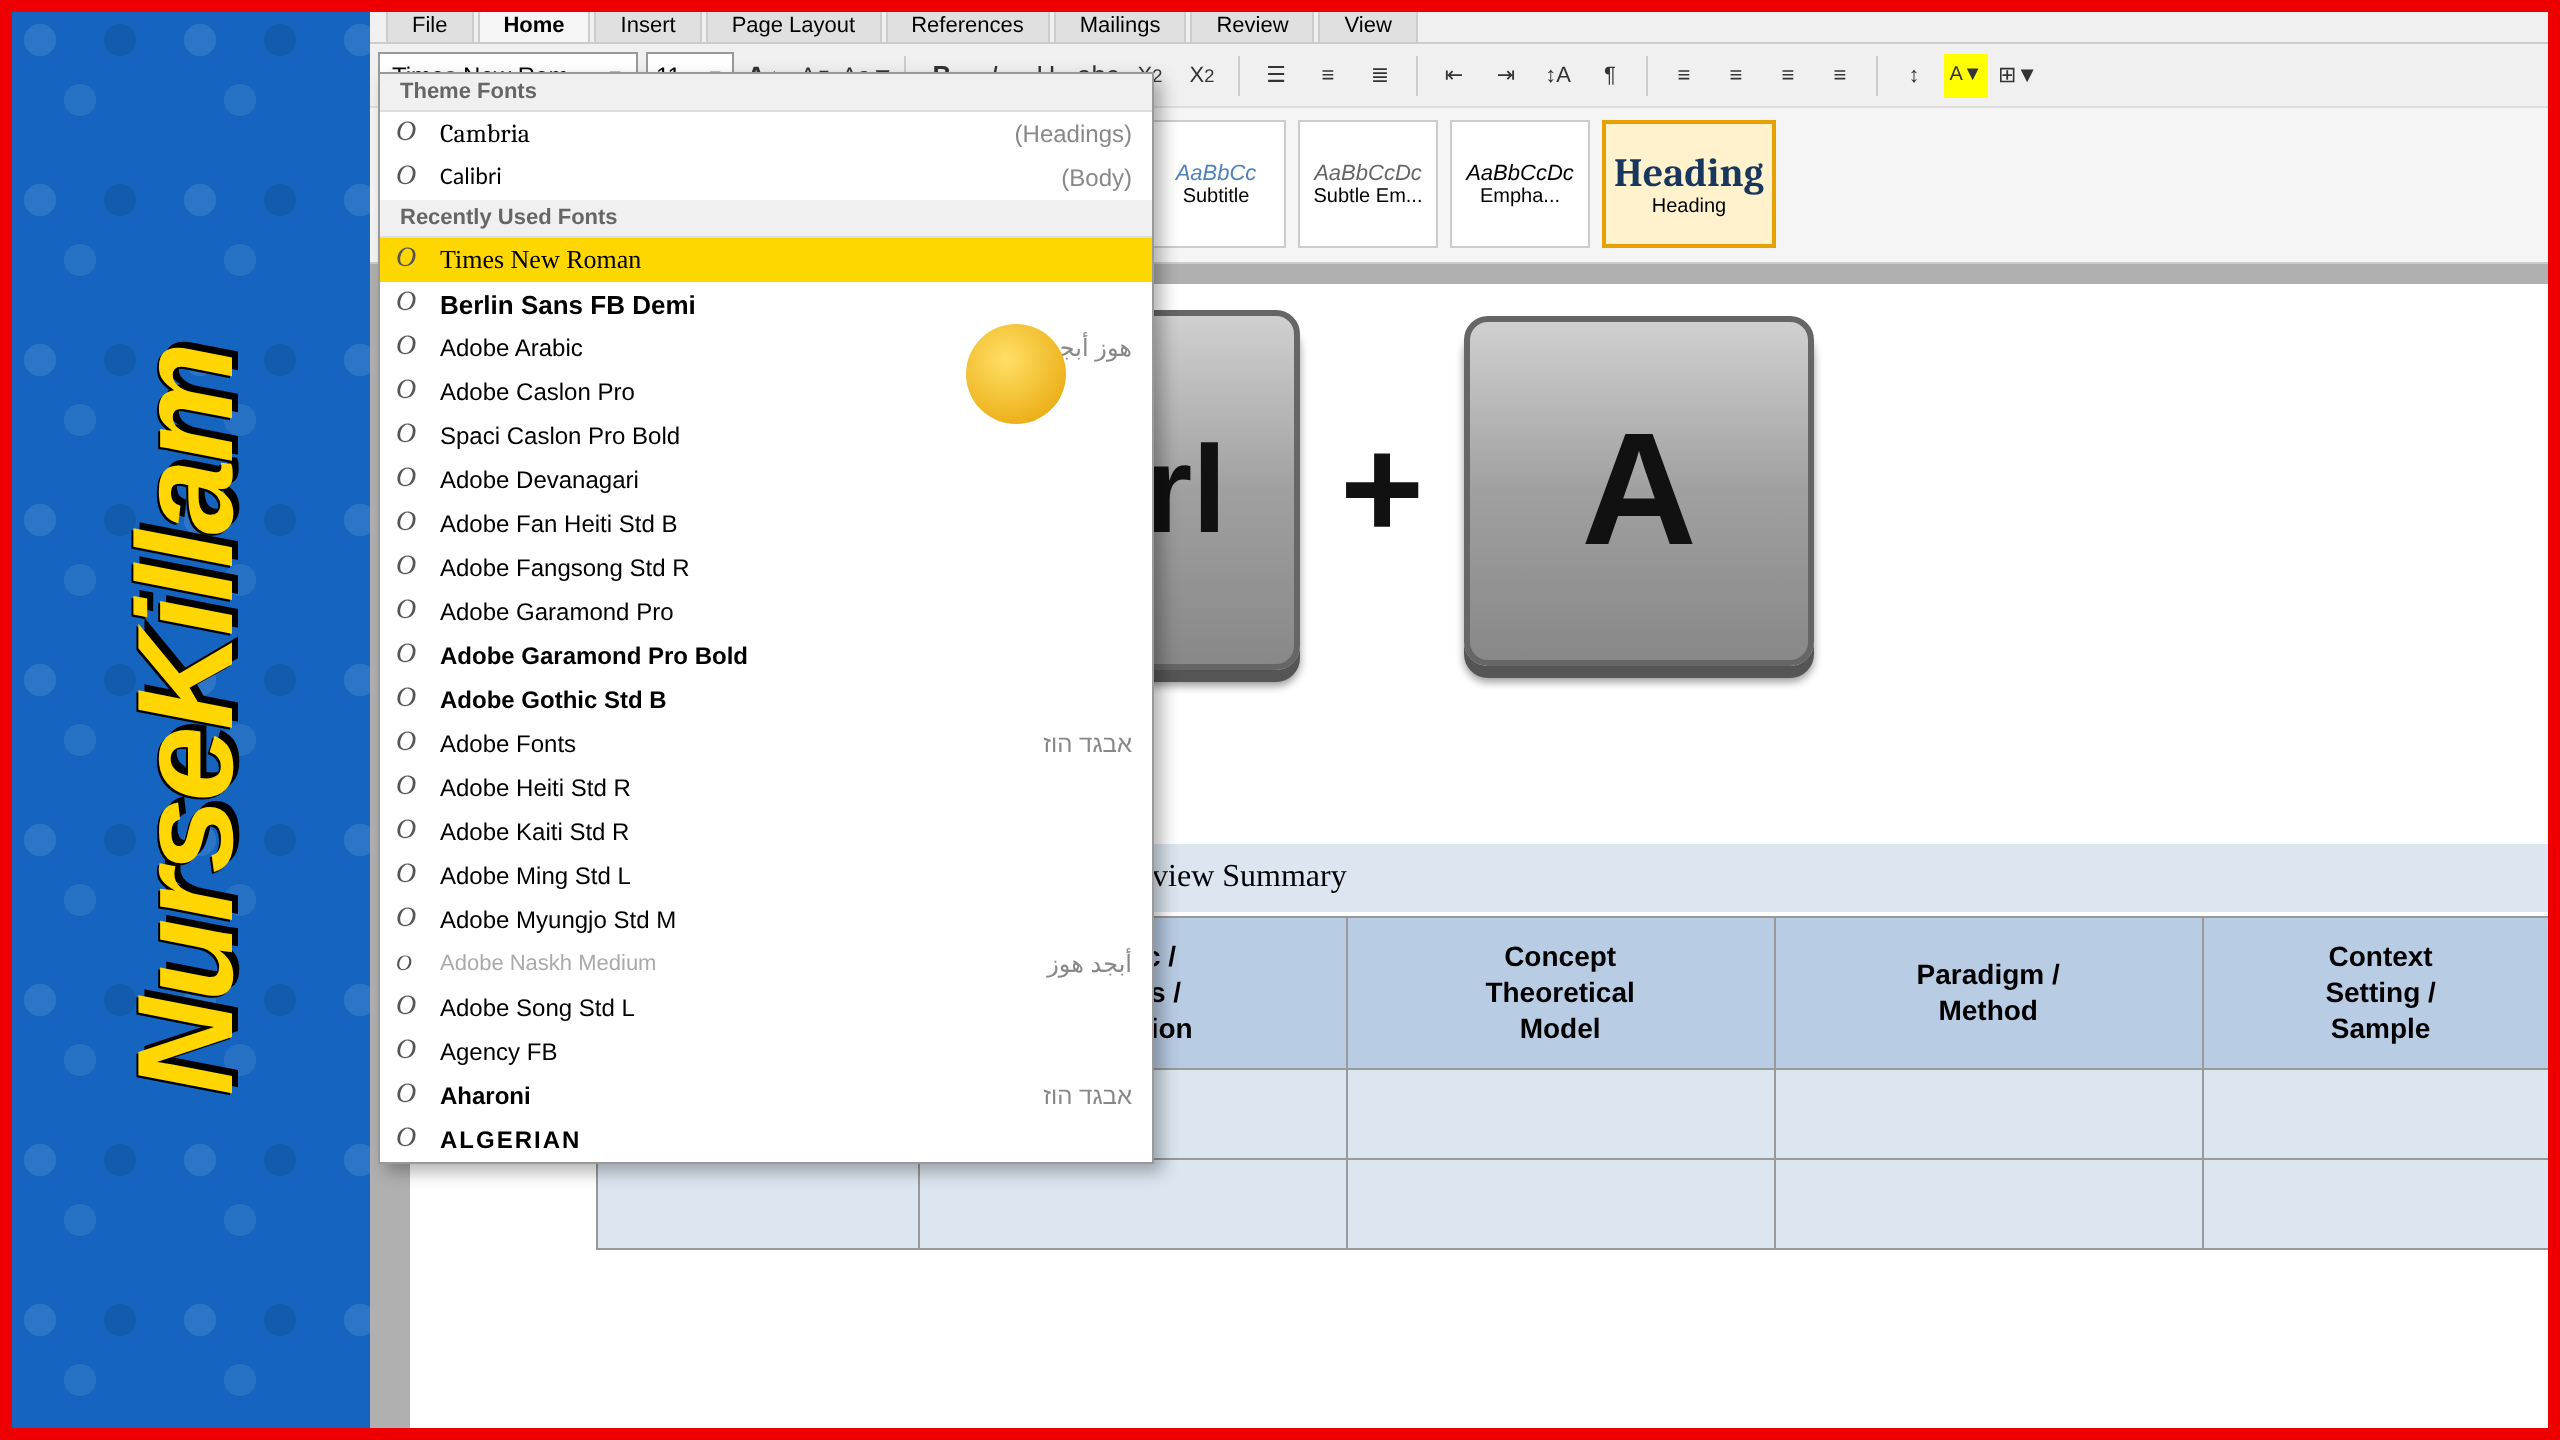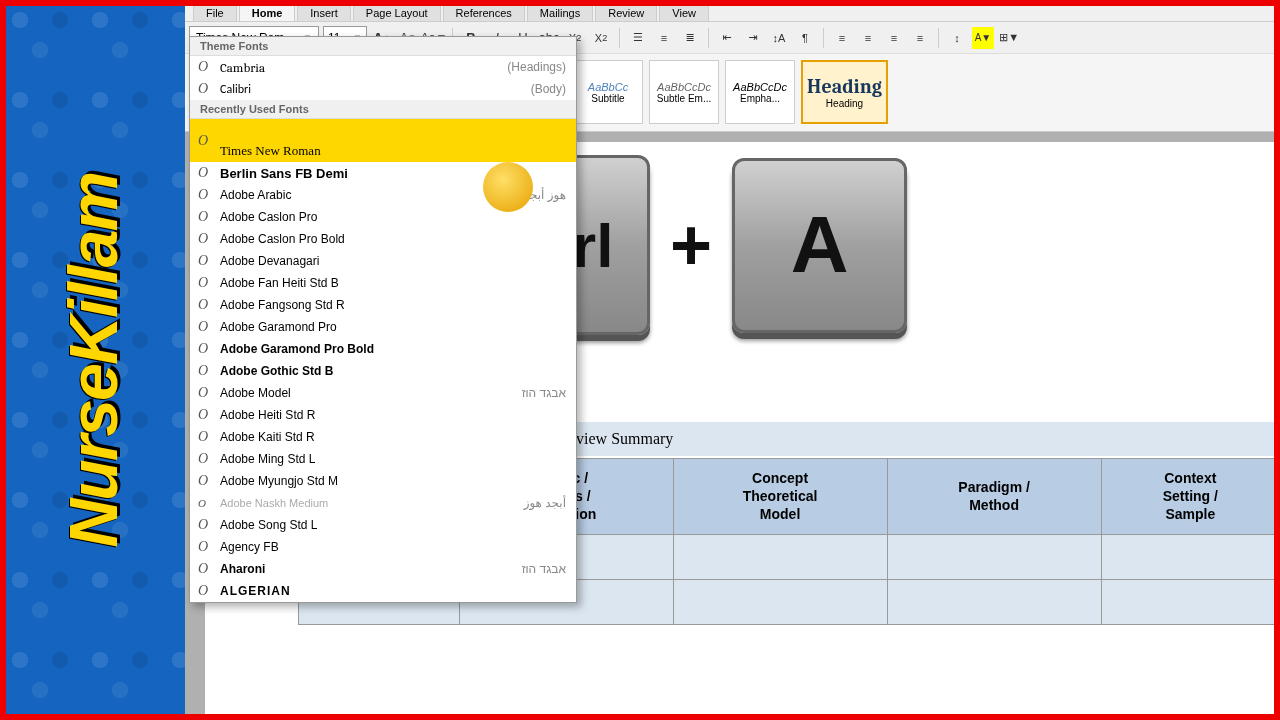--- a/index.html
+++ b/index.html
@@ -307,21 +307,21 @@
     }
 
     .font-item .font-preview-right {
       color: #888;
       font-size: 12px;
     }
 
     .font-item-name { font-size: 12px; }
     .font-item-name.cambria { font-family: Cambria, Georgia, serif; font-size: 13px; }
     .font-item-name.calibri { font-family: Calibri, Arial, sans-serif; }
-    .font-item-name.times { font-family: 'Times New Roman', Times, serif; font-size: 13px; margin-top: 21px; }
+    .font-item-name.times { font-family: 'Times New Roman', Times, serif; font-size: 13px; }
     .font-item-name.berlin { font-family: 'Berlin Sans FB Demi', Arial, sans-serif; font-weight: bold; font-size: 13px; }
     .font-item-name.arabic { font-size: 12px; }
     .font-item-name.garamond-bold { font-weight: bold; }
     .font-item-name.gothic-bold { font-weight: bold; }
     .font-item-name.aharoni { font-family: Arial, sans-serif; font-weight: bold; }
     .font-item-name.algerian { font-family: Arial, sans-serif; font-weight: bold; letter-spacing: 1px; }
 
     .all-fonts-header {
       background: #f0f0f0;
       padding: 3px 10px;
@@ -603,21 +603,21 @@
         <span class="font-icon">O</span>
         <span class="font-item-name arabic">Adobe Arabic</span>
         <span class="font-preview-right">هوز أبجد</span>
       </div>
       <div class="font-item">
         <span class="font-icon">O</span>
         <span class="font-item-name">Adobe Caslon Pro</span>
       </div>
       <div class="font-item">
         <span class="font-icon">O</span>
-        <span class="font-item-name">Adobe Caslon Pro Bold</span>
+        <span class="font-item-name">Spaci Caslon Pro Bold</span>
       </div>
       <div class="font-item">
         <span class="font-icon">O</span>
         <span class="font-item-name">Adobe Devanagari</span>
       </div>
       <div class="font-item">
         <span class="font-icon">O</span>
         <span class="font-item-name">Adobe Fan Heiti Std B</span>
       </div>
       <div class="font-item">
@@ -631,21 +631,21 @@
       <div class="font-item">
         <span class="font-icon">O</span>
         <span class="font-item-name garamond-bold">Adobe Garamond Pro Bold</span>
       </div>
       <div class="font-item">
         <span class="font-icon">O</span>
         <span class="font-item-name gothic-bold">Adobe Gothic Std B</span>
       </div>
       <div class="font-item">
         <span class="font-icon">O</span>
-        <span class="font-item-name">Adobe Model</span>
+        <span class="font-item-name">Adobe Fonts</span>
         <span class="font-preview-right">אבגד הוז</span>
       </div>
       <div class="font-item">
         <span class="font-icon">O</span>
         <span class="font-item-name">Adobe Heiti Std R</span>
       </div>
       <div class="font-item">
         <span class="font-icon">O</span>
         <span class="font-item-name">Adobe Kaiti Std R</span>
       </div>

